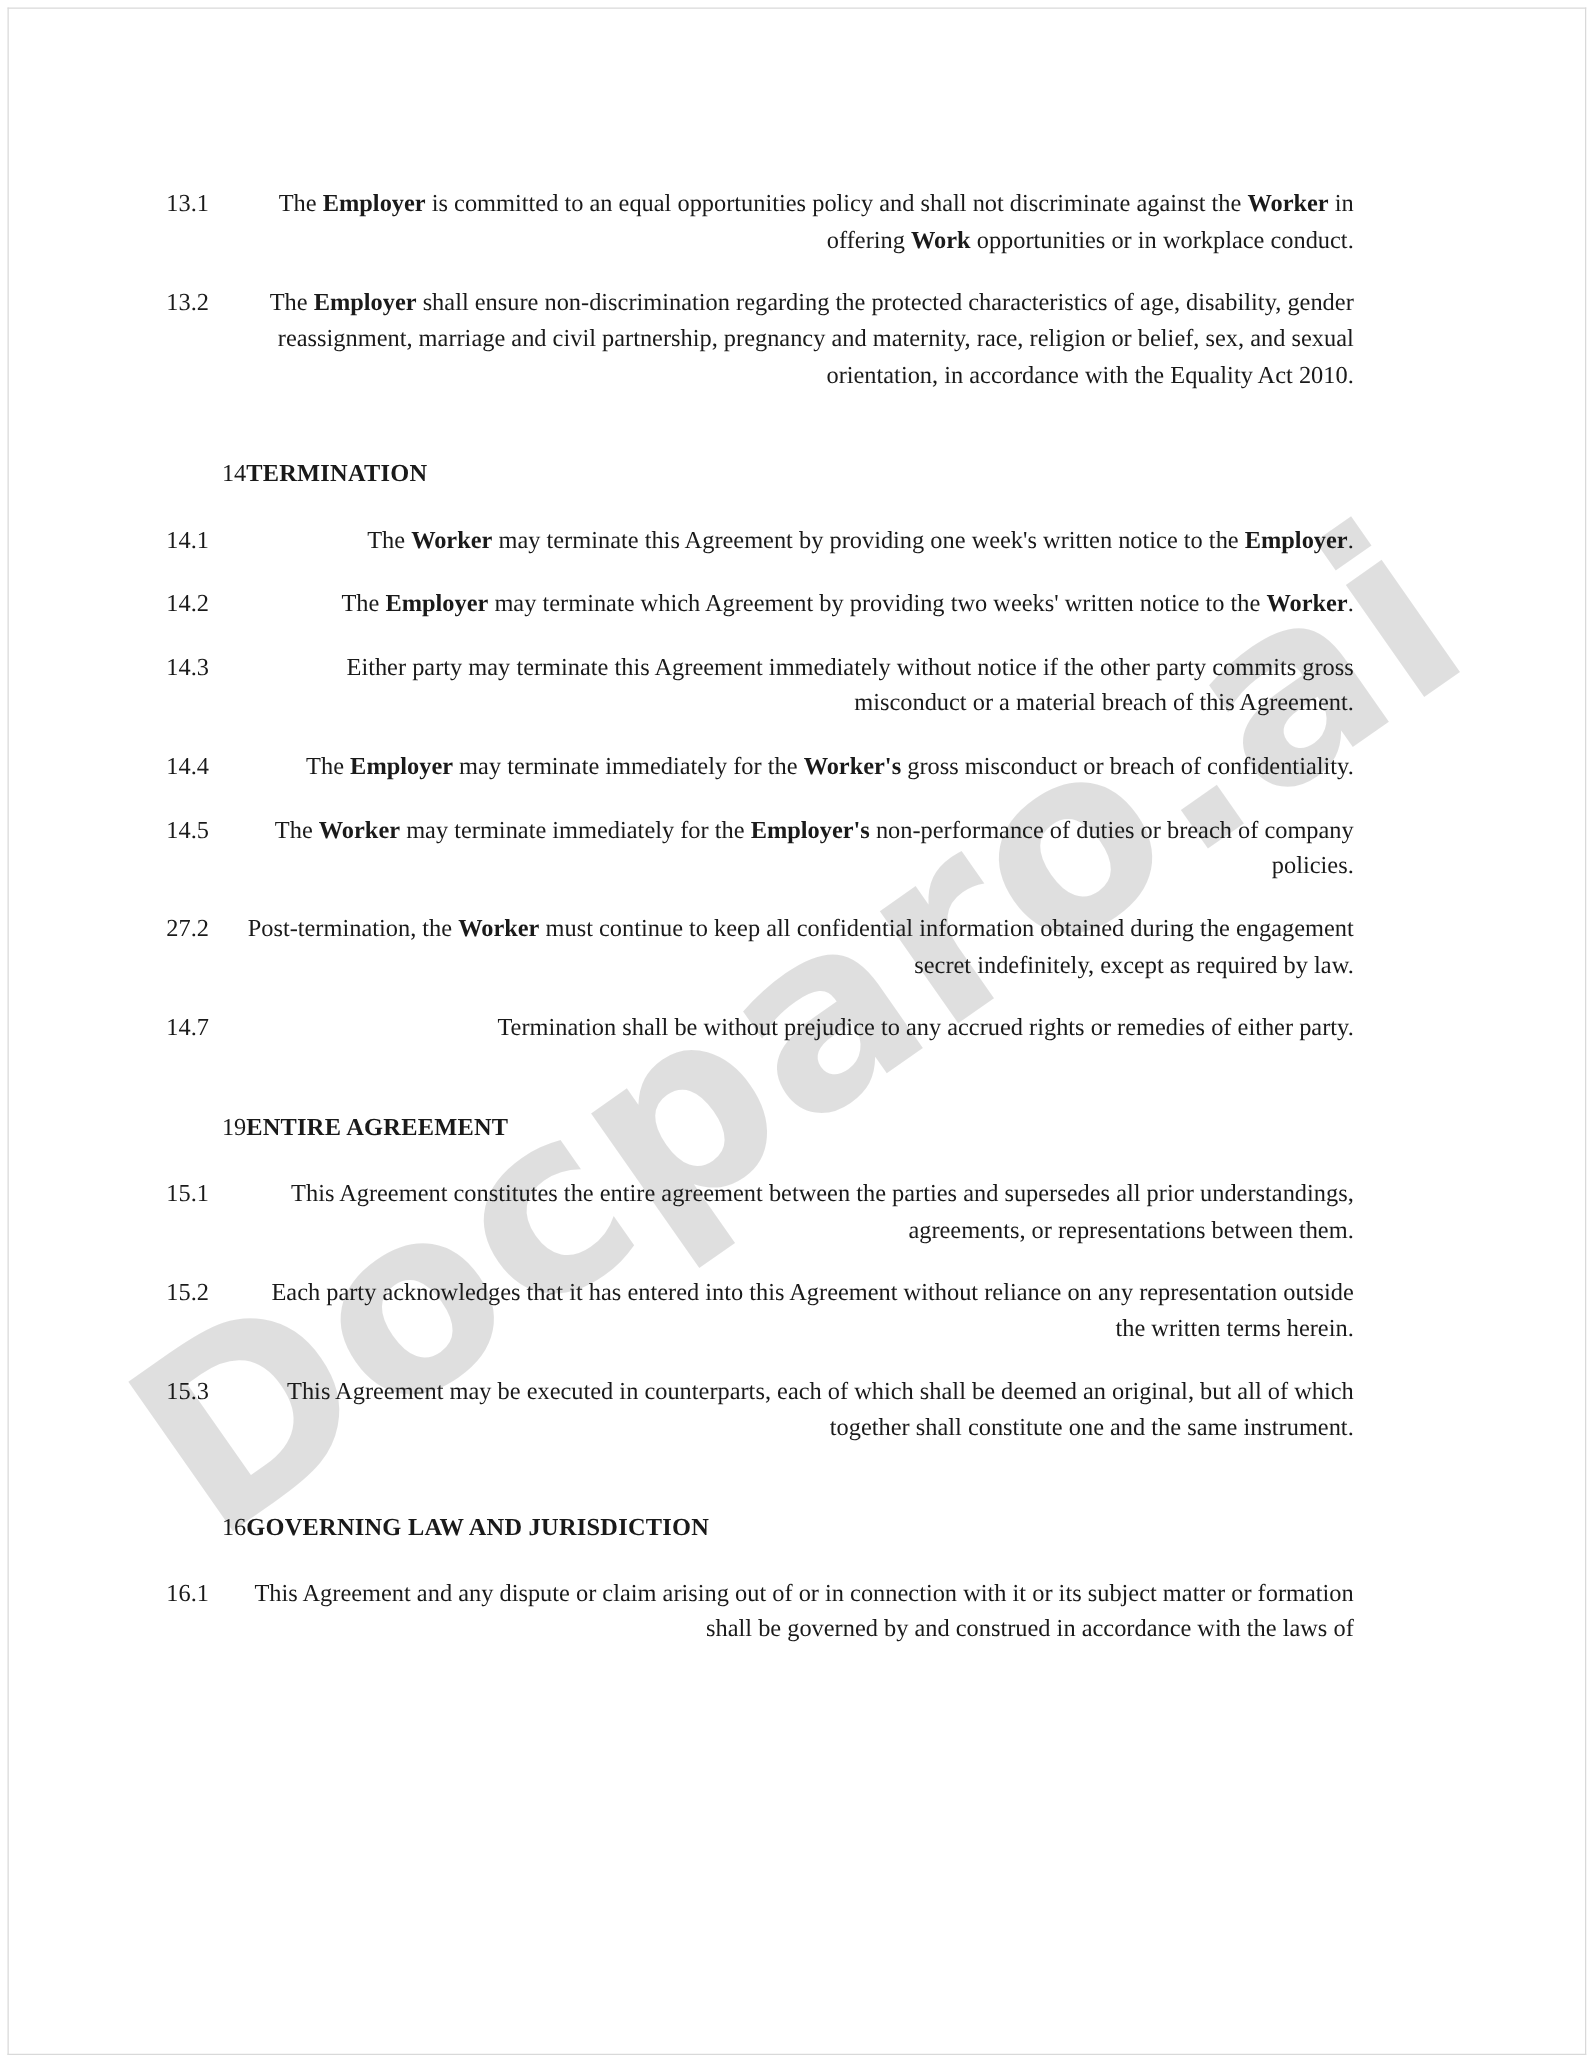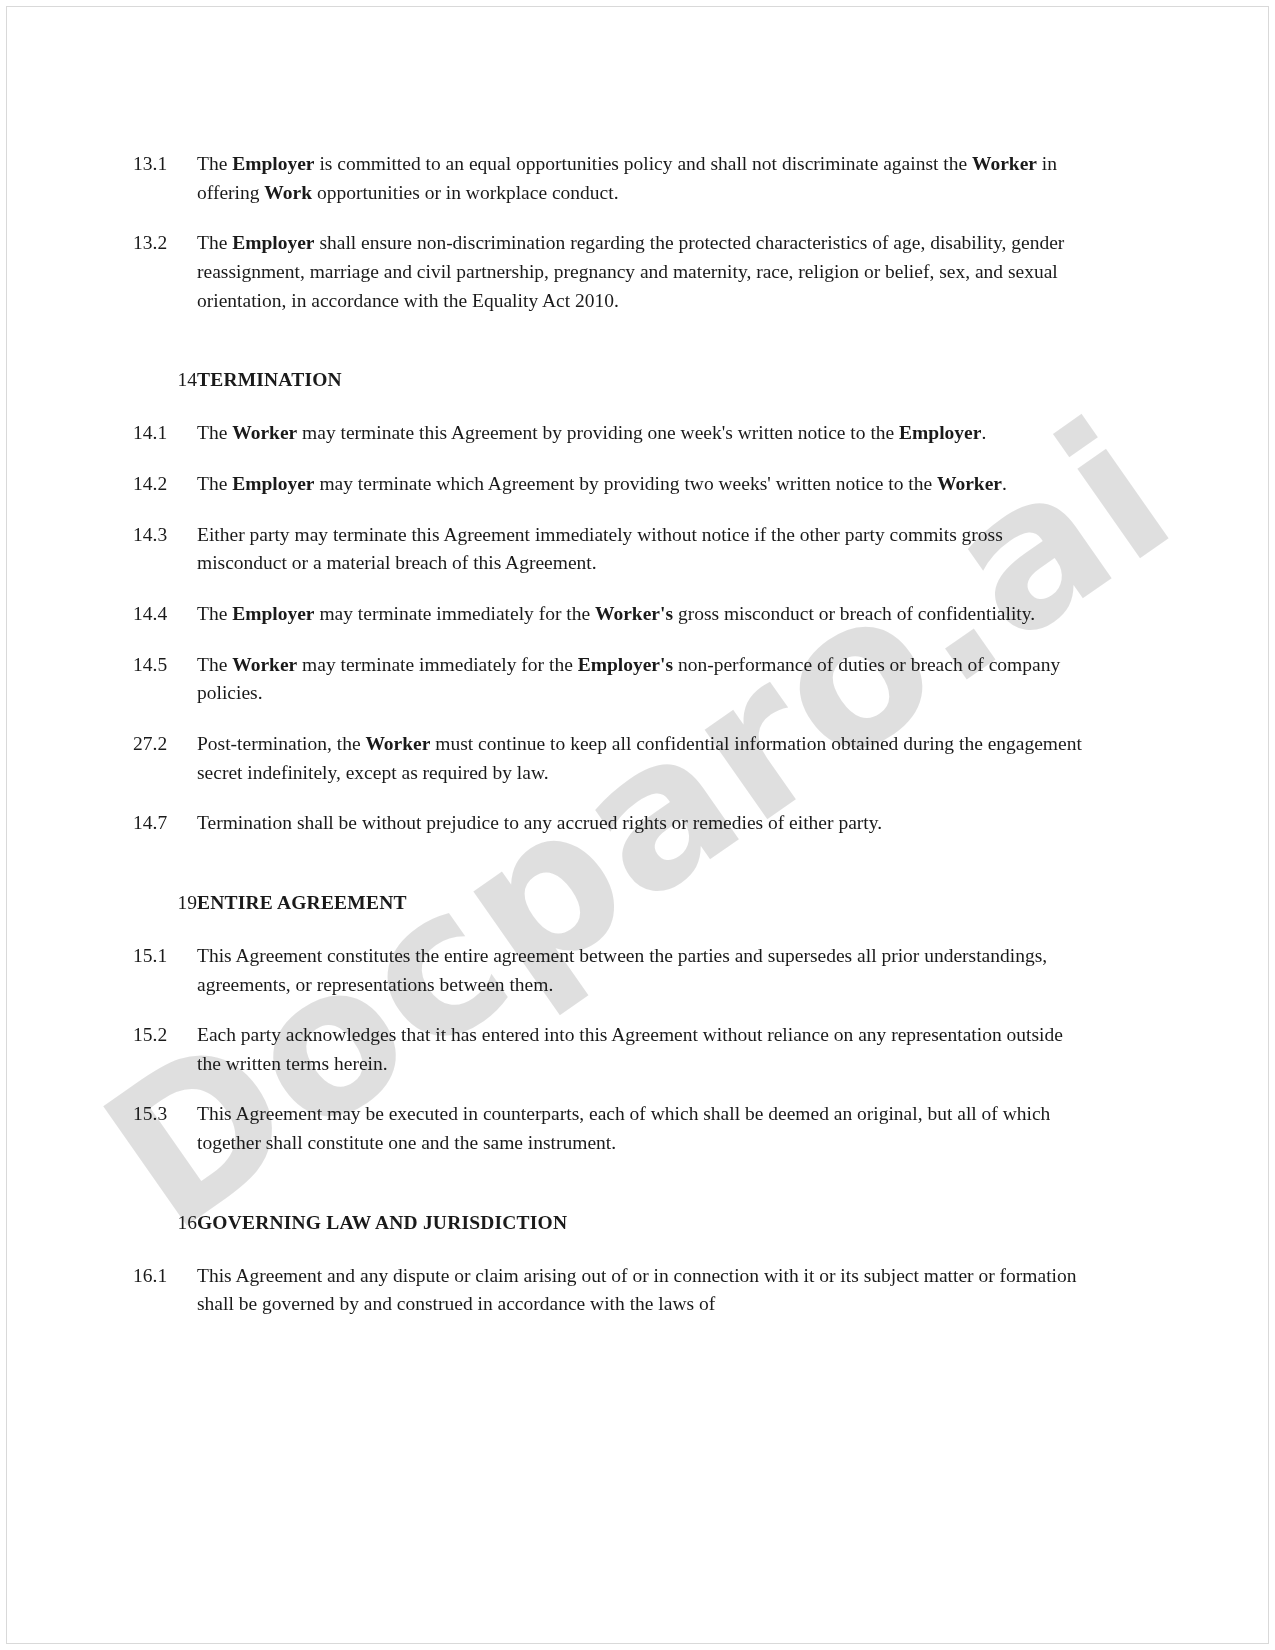--- a/index.html
+++ b/index.html
@@ -81,21 +81,21 @@
     line-height: 1.47;
     font-size: 19.5px;
   }
   .clause .num {
     width: 64px;
     flex: 0 0 64px;
     font-size: 19.5px;
   }
   .clause .body {
     flex: 1 1 auto;
-    text-align: left;
+    text-align: right;
   }
 
   .section-head {
     display: flex;
     margin-top: 54px;
     margin-bottom: 28px;
     font-size: 19.5px;
   }
   .section-head .num {
     width: 64px;

